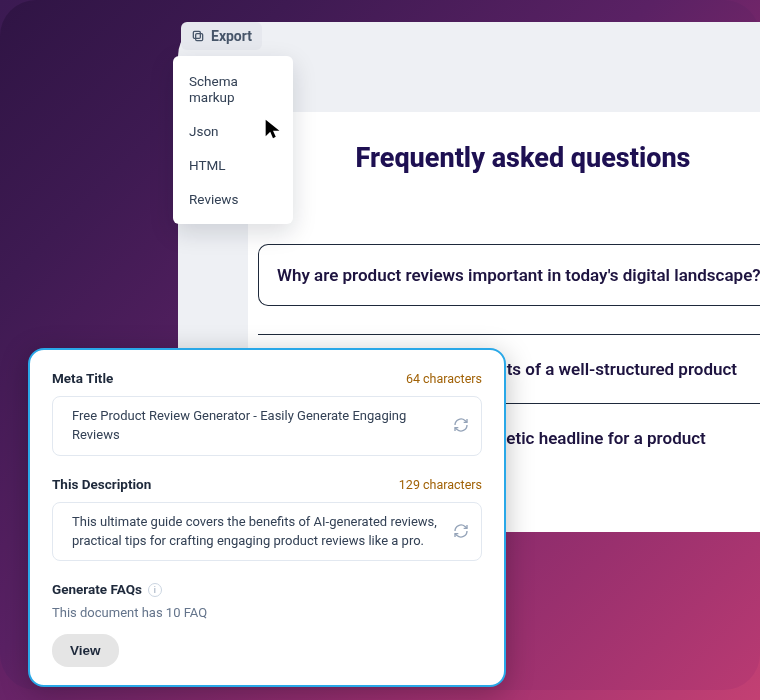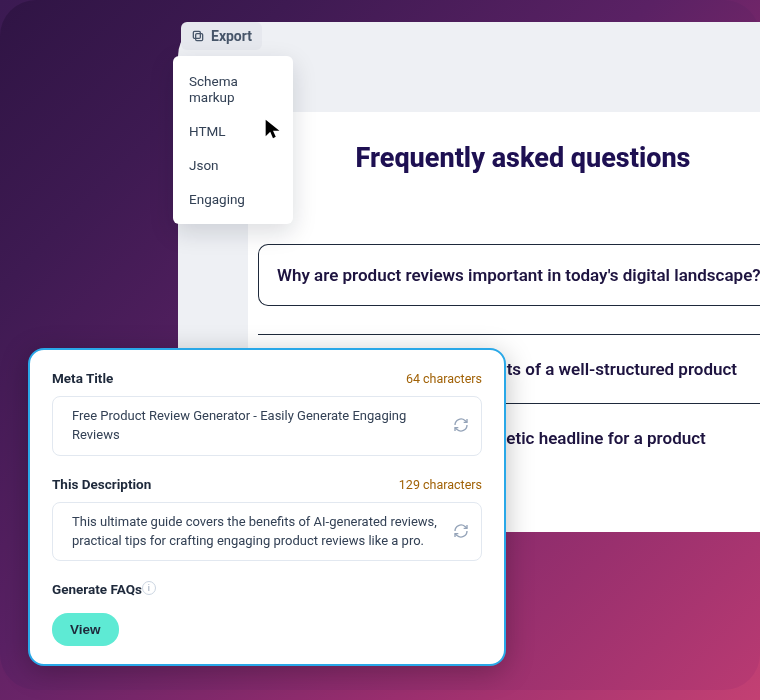--- a/index.html
+++ b/index.html
@@ -154,22 +154,23 @@
     position: absolute;
     right: 10px;
     top: 50%;
     transform: translateY(-50%);
     width: 18px; height: 18px;
     color: #94a3b8;
     cursor: pointer;
   }
   .gen-row {
     display: flex;
-    align-items: flex-start;
-    margin-bottom: 16px;
+    align-items: flex-end;
+    gap: 6px;
+    margin-bottom: 8px;
   }
   .gen-label {
     font-size: 13.5px;
     font-weight: 700;
     color: #1e293b;
   }
   .info-dot {
     width: 14px; height: 14px;
     border: 1px solid #cbd5e1;
     border-radius: 50%;
@@ -178,21 +179,21 @@
     display: flex;
     align-items: center;
     justify-content: center;
   }
   .gen-sub {
     font-size: 13px;
     color: #64748b;
     margin-bottom: 14px;
   }
   .view-btn {
-    background: #5eead4;
+    background: #e5e5e5;
     border: none;
     border-radius: 16px;
     padding: 9px 18px;
     font-size: 13.5px;
     font-weight: 700;
     color: #1e293b;
     cursor: pointer;
   }
   svg { display: block; }
 </style>
@@ -218,23 +219,23 @@
       <span>
         <svg width="14" height="14" viewBox="0 0 24 24" fill="none" stroke="#475569" stroke-width="2.2">
             <rect x="8" y="8" width="12" height="12" rx="2"></rect>
             <rect x="4" y="4" width="12" height="12" rx="2"></rect>
           </svg>
       </span>
       <span>Export</span>
     </div>
     <div class="export-menu">
       <div class="export-menu-item">Schema markup</div>
+      <div class="export-menu-item">Json</div>
       <div class="export-menu-item">HTML</div>
-      <div class="export-menu-item">Json</div>
-      <div class="export-menu-item">Engaging</div>
+      <div class="export-menu-item">Reviews</div>
     </div>
   </div>
 
   <div class="cursor">
     <svg width="22" height="22" viewBox="0 0 24 24" fill="#000">
         <path d="M4 2 L4 20 L9 15 L12 22 L15 20.5 L12 14 L19 14 Z"></path>
       </svg>
   </div>
 
   <div class="meta-card">
@@ -267,15 +268,16 @@
             <path d="M21 12a9 9 0 0 1-15 6.7L3 16"></path>
             <path d="M3 21v-5h5"></path>
           </svg>
       </span>
     </div>
 
     <div class="gen-row">
       <span class="gen-label">Generate FAQs</span>
       <span class="info-dot">i</span>
     </div>
+    <div class="gen-sub">This document has 10 FAQ</div>
     <button class="view-btn">View</button>
   </div>
 </div>
 
 </body></html>

